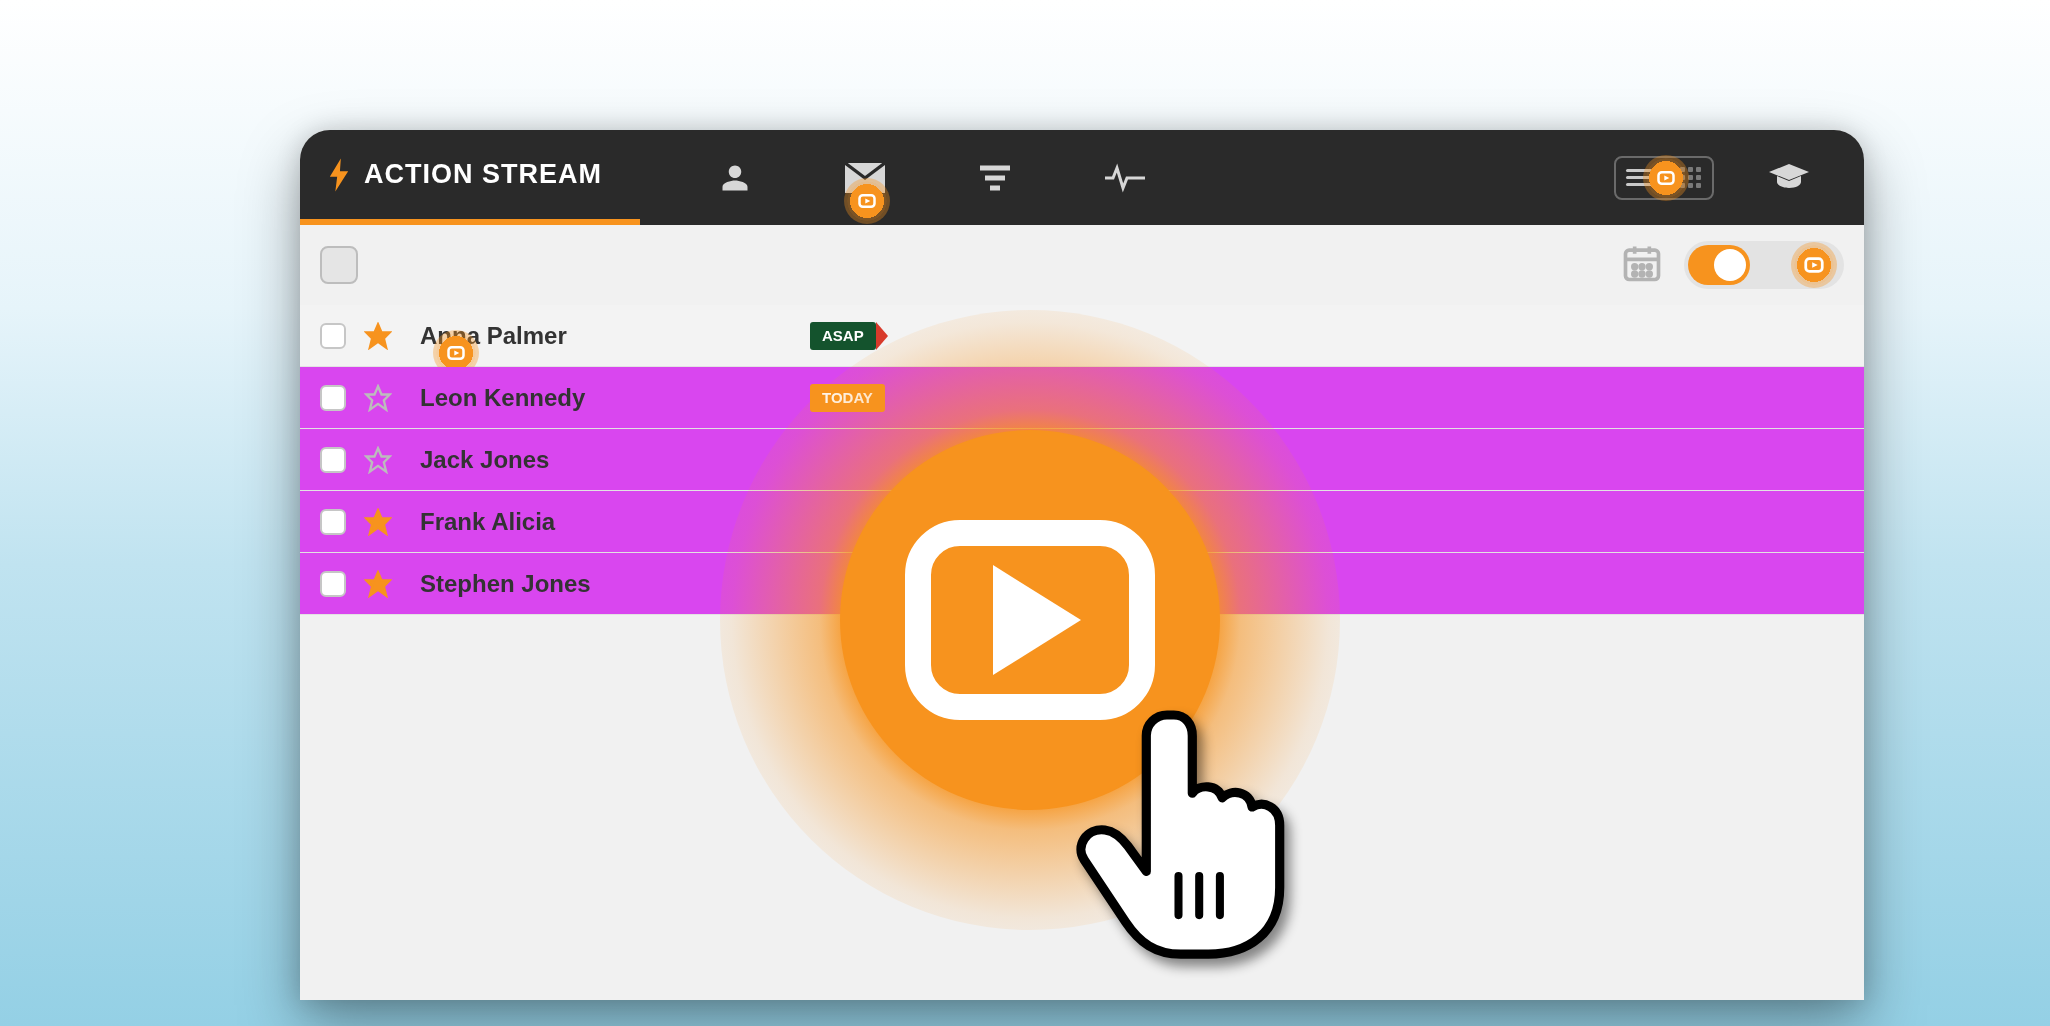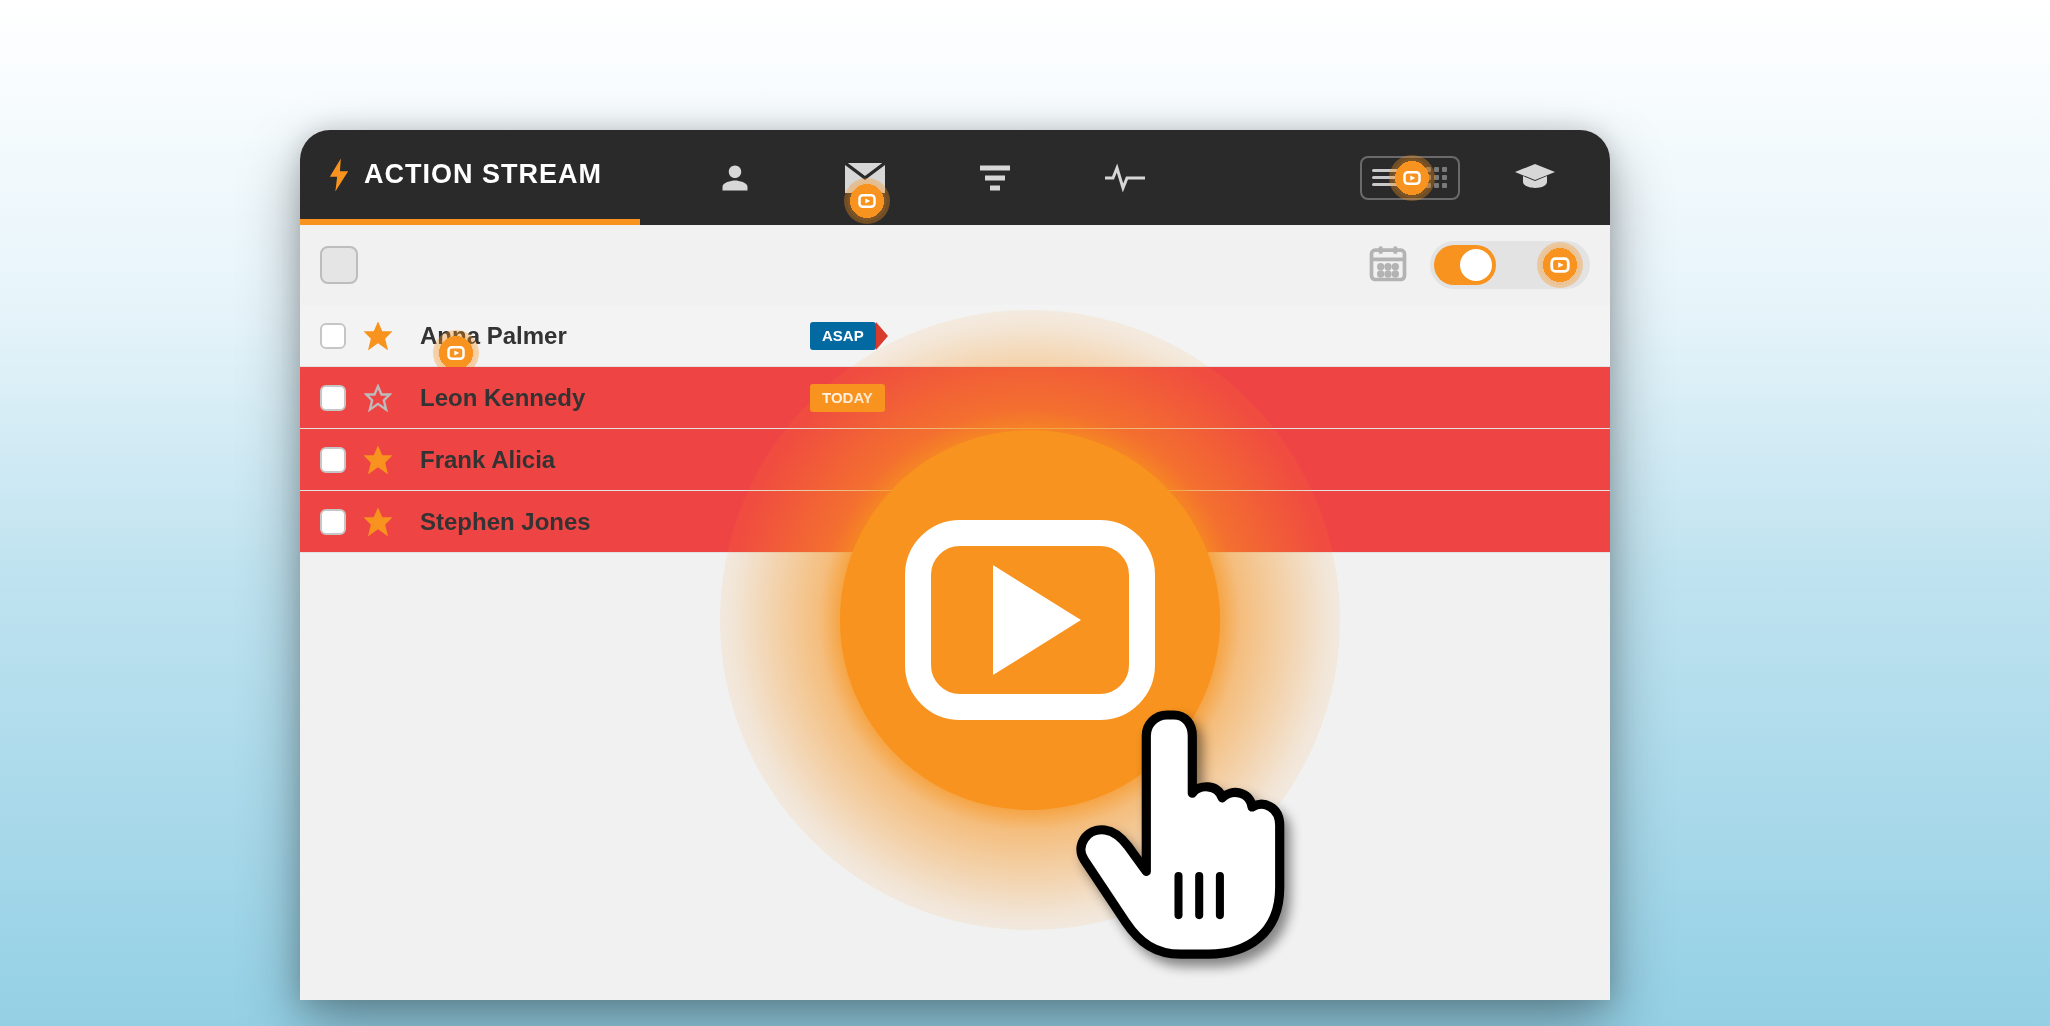--- a/index.html
+++ b/index.html
@@ -10,21 +10,21 @@
     width: 2050px;
     height: 1026px;
     overflow: hidden;
     position: relative;
   }
 
   .app-window {
     position: absolute;
     left: 300px;
     top: 130px;
-    width: 1310px;
+    width: 1564px;
     height: 870px;
     background: #f1f1f1;
     border-radius: 30px 30px 0 0;
     overflow: hidden;
     box-shadow: 0 25px 60px rgba(0,0,0,0.35), 0 0 25px rgba(0,0,0,0.15);
   }
 
   
   .topbar {
     height: 95px;
@@ -138,21 +138,21 @@
   .toggle-hot { margin-left:auto; margin-right:6px; position:static; }
 
   
   .list { }
   .row {
     display:flex;
     align-items:center;
     height: 62px;
     padding: 0 20px;
     border-bottom: 1px solid #e2e2e2;
-    background:#ef4444;
+    background:#d946ef;
     gap: 18px;
     position:relative;
   }
   .row.alt { background:#f3f3f3; }
   .row .cb {
     width: 26px; height:26px;
     border:2px solid #c6c6c6;
     border-radius:6px;
     background:#fff;
   }
@@ -165,21 +165,21 @@
   .badge {
     position:absolute;
     left: 510px;
     height: 28px;
     display:inline-flex; align-items:center;
     padding: 0 12px;
     font-size:15px; font-weight:700;
     color:#fff;
     border-radius:3px;
   }
-  .badge.asap { background:#0369a1; }
+  .badge.asap { background:#14532d; }
   .badge.asap::after{
     content:"";
     position:absolute; right:-12px; top:0;
     border-top:14px solid transparent;
     border-bottom:14px solid transparent;
     border-left:12px solid #d83a2b;
   }
   .badge.today { background:#f7931e; }
   .badge.date  { background:#bdbdbd; color:#fff; }
 
@@ -356,20 +356,29 @@
         <span class="star off">
           <svg viewBox="0 0 24 24" stroke-width="2">
             <polygon points="12,2 15,9 22,9 17,14 19,22 12,17 5,22 7,14 2,9 9,9"></polygon>
           </svg>
         </span>
         <span class="name">Leon Kennedy</span>
         <span class="badge today">TODAY</span>
       </div>
       <div class="row">
         <div class="cb"></div>
+        <span class="star off">
+          <svg viewBox="0 0 24 24" stroke-width="2">
+            <polygon points="12,2 15,9 22,9 17,14 19,22 12,17 5,22 7,14 2,9 9,9"></polygon>
+          </svg>
+        </span>
+        <span class="name">Jack Jones</span>
+      </div>
+      <div class="row">
+        <div class="cb"></div>
         <span class="star on">
           <svg viewBox="0 0 24 24" stroke-width="2">
             <polygon points="12,2 15,9 22,9 17,14 19,22 12,17 5,22 7,14 2,9 9,9"></polygon>
           </svg>
         </span>
         <span class="name">Frank Alicia</span>
       </div>
       <div class="row">
         <div class="cb"></div>
         <span class="star on">

